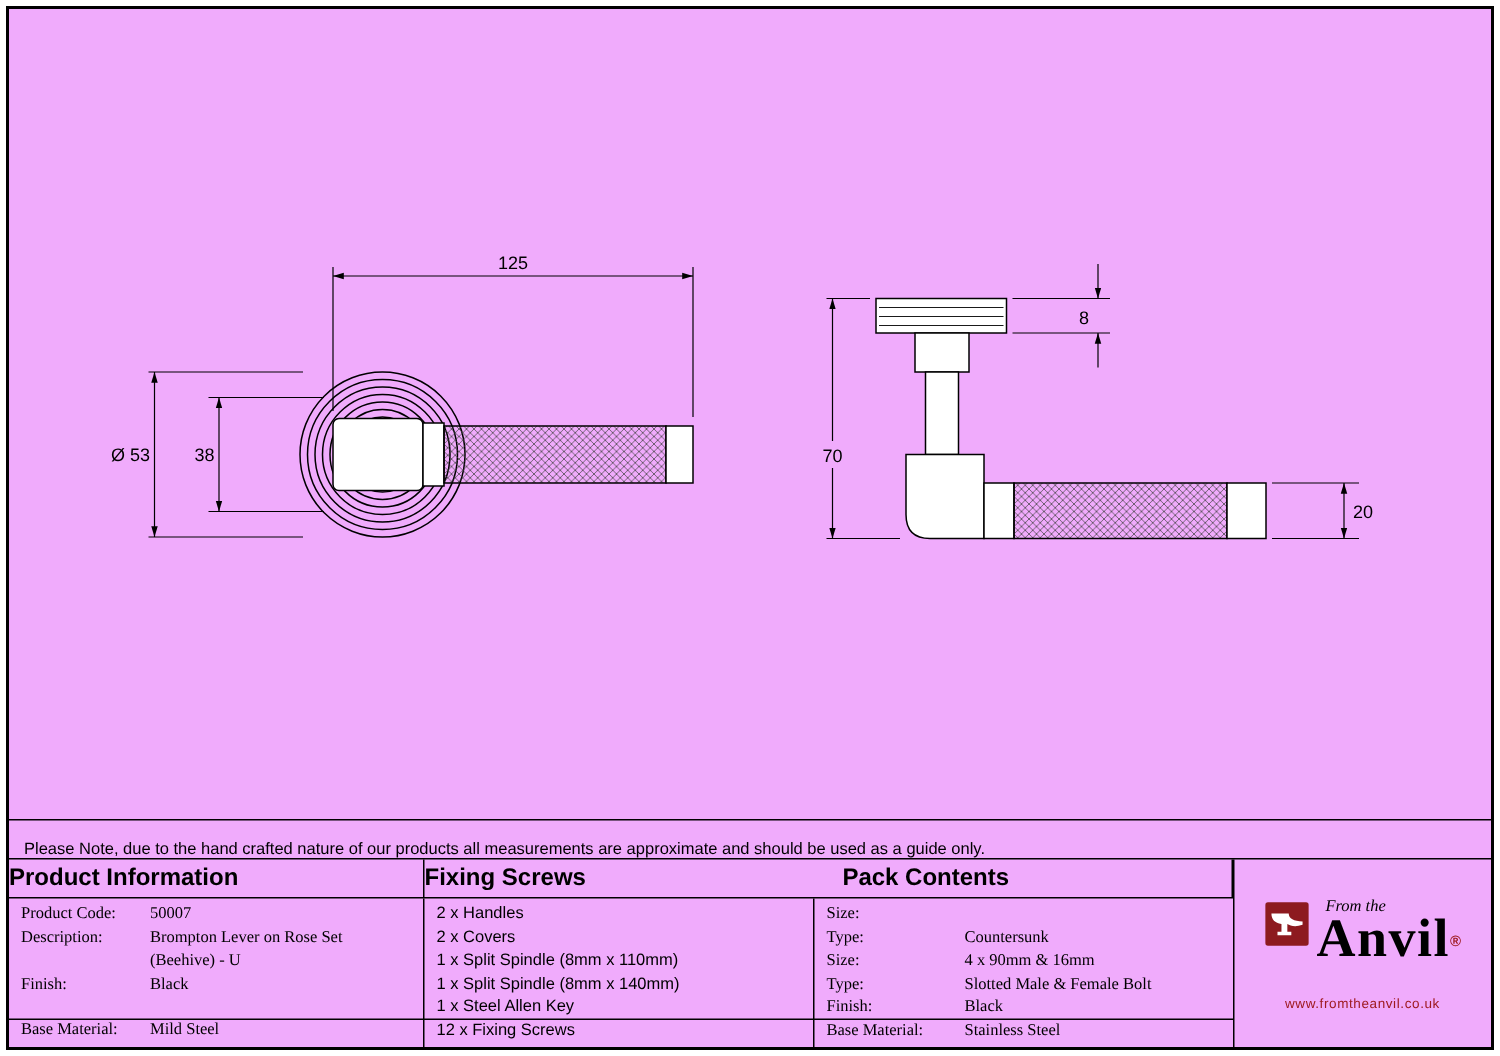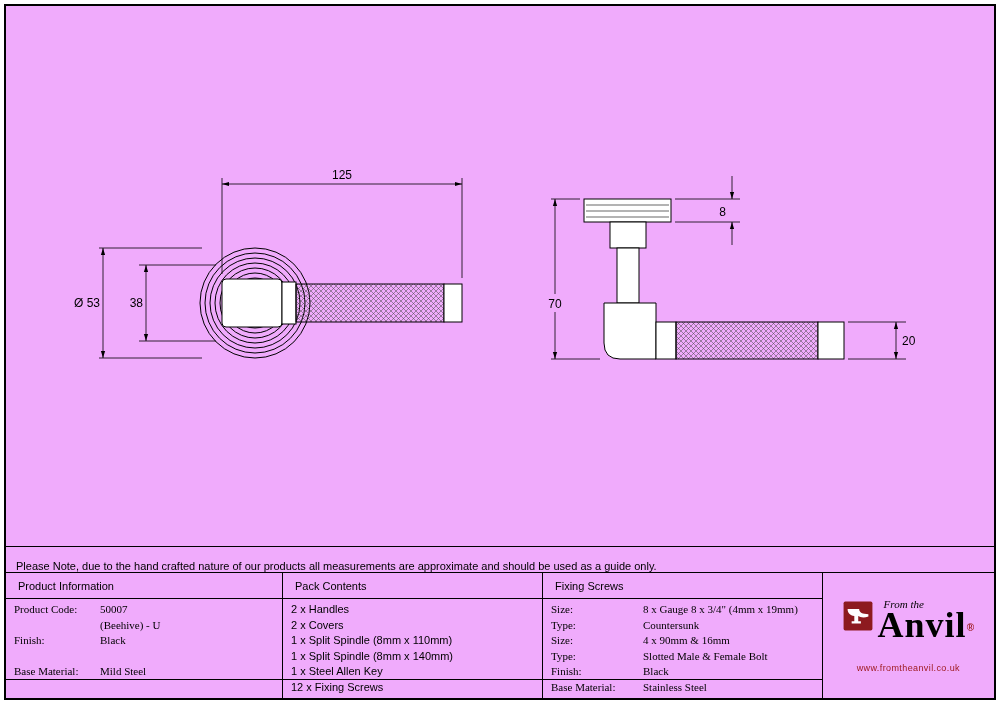--- a/index.html
+++ b/index.html
@@ -27,21 +27,21 @@
     border-top: 1px solid #000;
     border-bottom: 1px solid #000;
     display: flex; align-items: flex-end;
     padding: 0 10px;
     font-size: 11px;
   }
 
   .spec-table { flex: 1; display: flex; min-height: 0; }
   .table-left { flex: 1; display: flex; flex-direction: column; min-width: 0; }
   .table-header-row { flex: 0 0 26px; border-bottom: 1px solid #000; display: flex; }
-  .th { display: flex; align-items: center; padding: 0 12px; font-size: 11px; }
+  .th { display: flex; align-items: center; padding: 0 0; font-size: 16px; font-weight: bold; }
   .w1 { width: 277px; border-right: 1px solid #000; }
   .w2 { width: 260px; border-right: 1px solid #000; }
   .w3 { flex: 1; }
 
   .table-content-row { flex: 1; display: flex; position: relative; }
   .tc { padding: 3px 8px 0 8px; font-size: 11px; line-height: 15.5px; }
   .kv-row { display: flex; font-family: Liberation Serif, serif; }
   .c1 .kv-label { flex: 0 0 86px; }
   .c3 .kv-label { flex: 0 0 92px; }
   .kv-value { flex: 1; }
@@ -169,30 +169,34 @@
 
   <div class="note-bar">
     <span>Please Note, due to the hand crafted nature of our products all measurements are approximate and should be used as a guide only.</span>
   </div>
 
   <div class="spec-table">
     <div class="table-left">
 
       <div class="table-header-row">
         <div class="th w1">Product Information</div>
+        <div class="th w3">Fixing Screws</div>
         <div class="th w2">Pack Contents</div>
-        <div class="th w3">Fixing Screws</div>
       </div>
 
       <div class="table-content-row">
 
         <div class="tc w1 c1">
           <div class="kv-row">
             <span class="kv-label">Product Code:</span>
             <span class="kv-value">50007</span>
+          </div>
+          <div class="kv-row">
+            <span class="kv-label">Description:</span>
+            <span class="kv-value">Brompton Lever on Rose Set</span>
           </div>
           <div class="kv-row">
             <span class="kv-label"></span>
             <span class="kv-value">(Beehive) - U</span>
           </div>
           <div class="kv-row">
             <span class="kv-label">Finish:</span>
             <span class="kv-value">Black</span>
           </div>
           <div class="kv-row gap-above">
@@ -206,21 +210,20 @@
           <div class="pack-item">2 x Covers</div>
           <div class="pack-item">1 x Split Spindle (8mm x 110mm)</div>
           <div class="pack-item">1 x Split Spindle (8mm x 140mm)</div>
           <div class="pack-item">1 x Steel Allen Key</div>
           <div class="pack-item">12 x Fixing Screws</div>
         </div>
 
         <div class="tc w3 c3">
           <div class="kv-row">
             <span class="kv-label">Size:</span>
-            <span class="kv-value">8 x Gauge 8 x 3/4" (4mm x 19mm)</span>
           </div>
           <div class="kv-row">
             <span class="kv-label">Type:</span>
             <span class="kv-value">Countersunk</span>
           </div>
           <div class="kv-row">
             <span class="kv-label">Size:</span>
             <span class="kv-value">4 x 90mm &amp; 16mm</span>
           </div>
           <div class="kv-row">

